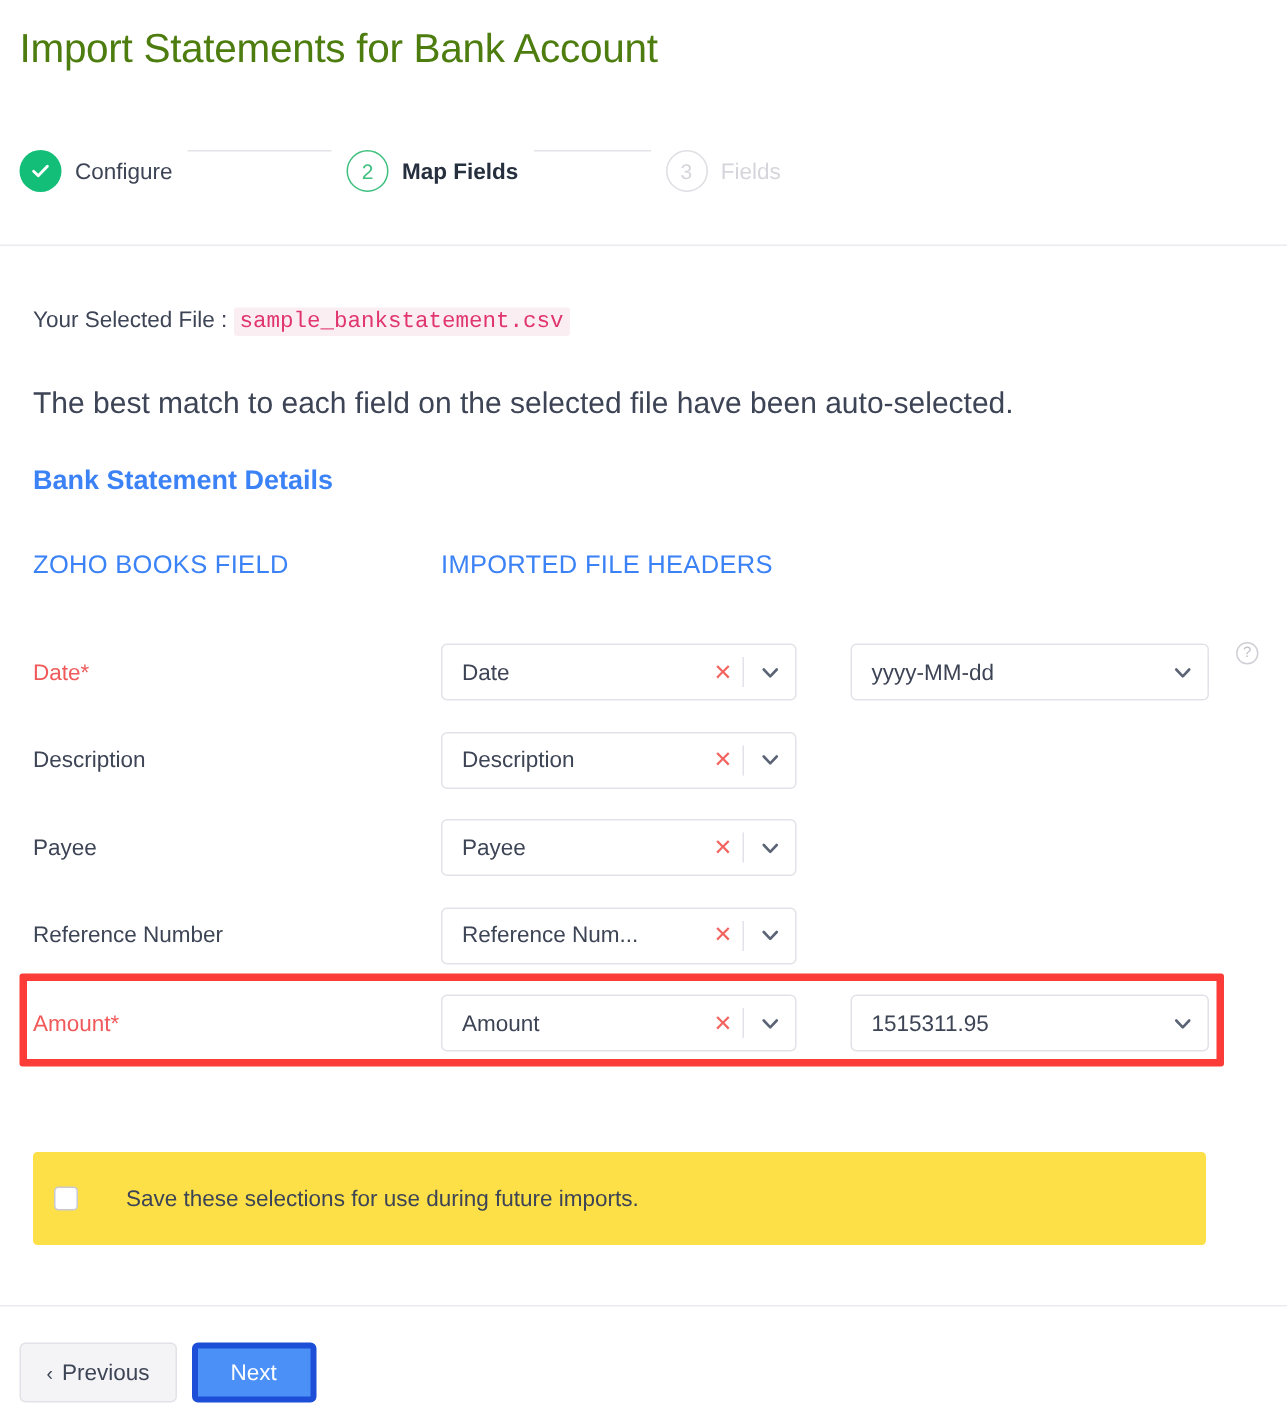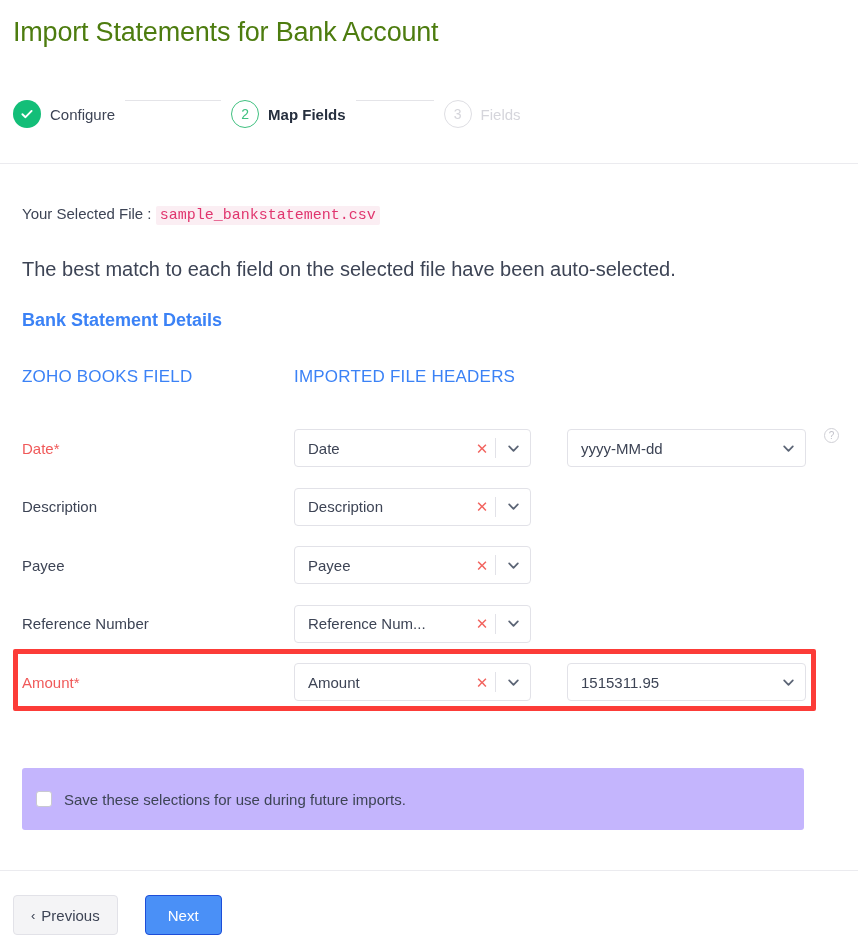--- a/index.html
+++ b/index.html
@@ -129,44 +129,44 @@
     position: absolute; left: 13px; top: 649px;
     width: 803px; height: 62px;
     border: 5px solid #fc3c38; border-radius: 2px;
     pointer-events: none;
   }
 
   
   .save-panel {
     position: absolute; left: 22px; top: 768px;
     width: 782px; height: 62px;
-    background: #c4b5fd; border-radius: 3px;
-    display: flex; align-items: center;
+    background: #fde047; border-radius: 3px;
+    display: flex; align-items: center; gap: 20px;
   }
   .save-check {
     margin-left: 14px; width: 16px; height: 16px;
     border: 1.5px solid #c9c9d1; border-radius: 3px; background: #fff;
     cursor: pointer; flex: 0 0 auto;
   }
   .save-text { margin-left: 12px; font-size: 15px; color: #3d4455; }
 
   
   .footer { position: absolute; left: 13px; top: 895px; display: flex; align-items: center; }
   .btn {
     height: 40px; border-radius: 4px; font-size: 15px; cursor: pointer;
     display: flex; align-items: center; justify-content: center;
     font-family: "Liberation Sans", sans-serif;
   }
   .btn-prev {
     padding: 0 17px; background: #f4f4f6; border: 1px solid #e2e2e8; color: #3d4455;
   }
   .btn-prev .chev { margin-right: 6px; font-size: 13px; color: #3d4455; }
   .btn-next {
-    margin-left: 27px; padding: 15px 22px;
-    background: #4a90f7; border: 1px solid #1d4ed8; color: #ffffff;
+    margin-left: 10px; padding: 15px 22px;
+    background: #4a90f7; border: 4px solid #1d4ed8; color: #ffffff;
   }
 </style>
 </head>
 <body>
 
 <div class="page">
 
   <div class="page-title">Import Statements for Bank Account</div>
 
   <div class="stepper">

